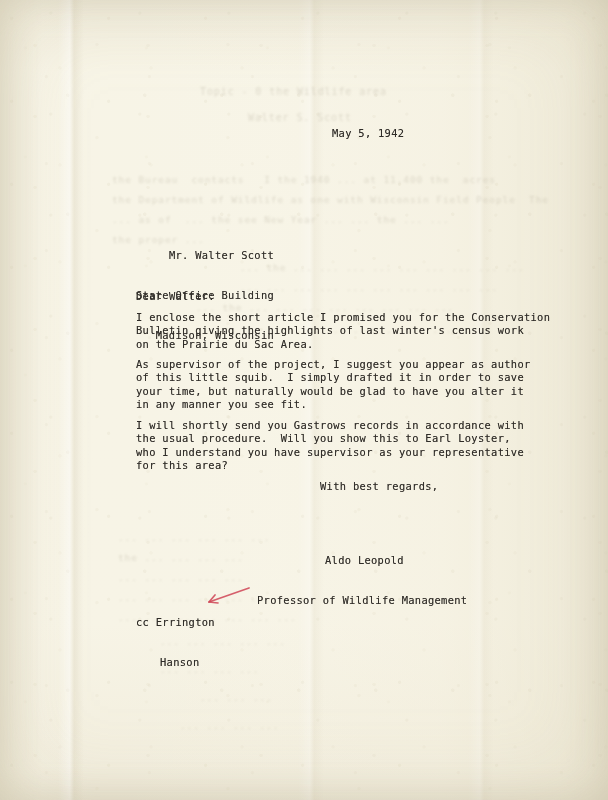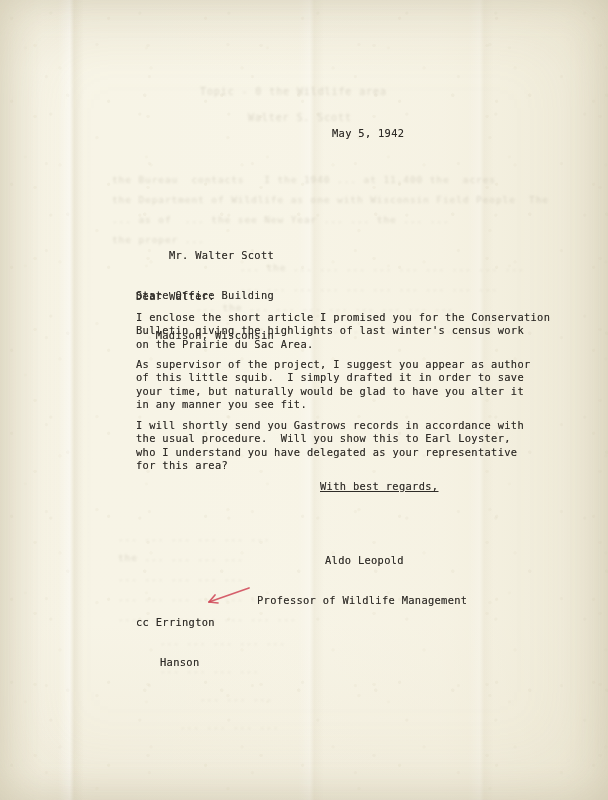--- a/index.html
+++ b/index.html
@@ -97,21 +97,21 @@
     letter-spacing: 0.32px;
     text-shadow: 0 0 0.6px rgba(60,56,50,0.55);
   }
 
   .blk-header   { left: 332px; top: 100px; }
   .blk-address  { left: 136px; top: 222px; text-align: right; }
   .blk-saluta   { left: 136px; top: 290px; }
   .blk-para1    { left: 136px; top: 311px; }
   .blk-para2    { left: 136px; top: 358px; }
   .blk-para3    { left: 136px; top: 419px; }
-  .blk-closing  { left: 320px; top: 480px; text-decoration: underline; }
+  .blk-closing  { left: 320px; top: 480px; }
   .blk-sign     { left: 257px; top: 527px; }
   .blk-cc       { left: 136px; top: 589px; }
 
   
   .red-mark {
     position: absolute;
     left: 205px;
     top: 586px;
     width: 46px;
     height: 20px;
@@ -174,21 +174,21 @@
 
   <div class="typed blk-para1">I enclose the short article I promised you for the Conservation
 Bulletin giving the highlights of last winter's census work
 on the Prairie du Sac Area.</div>
   <div class="typed blk-para2">As supervisor of the project, I suggest you appear as author
 of this little squib.  I simply drafted it in order to save
 your time, but naturally would be glad to have you alter it
 in any manner you see fit.</div>
   <div class="typed blk-para3">I will shortly send you Gastrows records in accordance with
 the usual procedure.  Will you show this to Earl Loyster,
-who I understand you have delegated as your representative
+who I understand you have supervisor as your representative
 for this area?</div>
 
   <div class="typed blk-closing">With best regards,</div>
 
   <div class="typed blk-sign">
     <div style="padding-left:68px;">Aldo Leopold</div>
     <div>Professor of Wildlife Management</div>
   </div>
 
   <div class="typed blk-cc">

